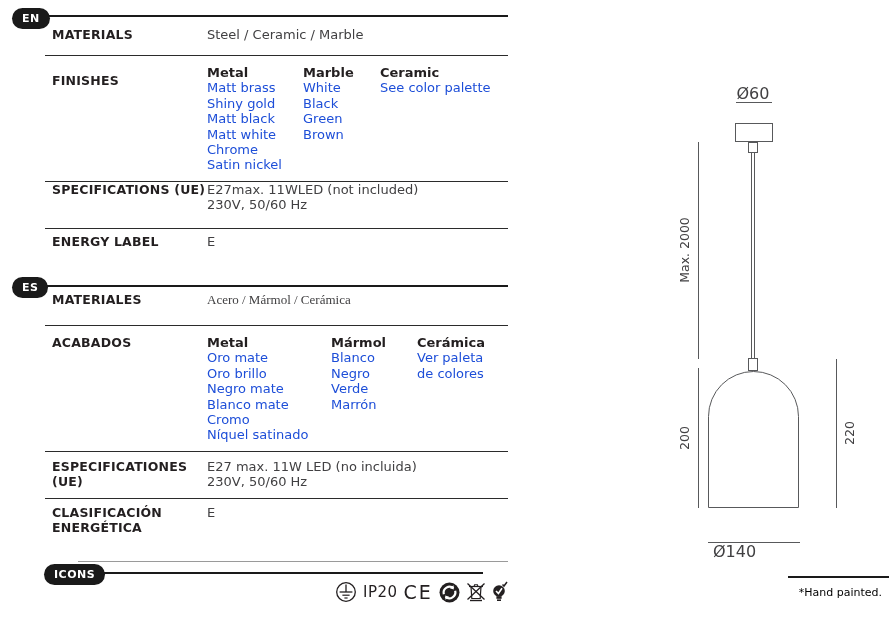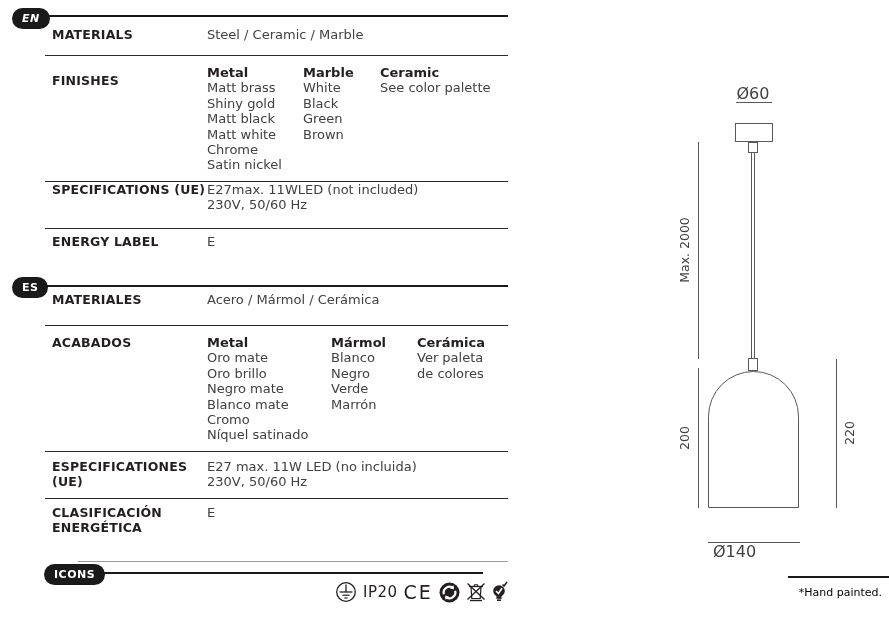--- a/index.html
+++ b/index.html
@@ -19,21 +19,21 @@
   .lbl{
     position:absolute;font-size:12.5px;font-weight:700;color:#231f20;
     letter-spacing:.2px;line-height:15.4px;white-space:nowrap;
   }
   .val{
     position:absolute;font-size:13px;color:#414042;
     line-height:15.4px;white-space:nowrap;
   }
   .col{position:absolute;font-size:13px;line-height:15.4px;}
   .col .hd{font-weight:700;color:#231f20;}
-  .col .item{color:#404040;white-space:nowrap;}
+  .col .item{color:#1d4ed8;white-space:nowrap;}
   
   .dline{position:absolute;background:#58595b;}
   .dbox{position:absolute;border:1px solid #58595b;background:#ffffff;box-sizing:border-box;}
   .dtext{position:absolute;font-size:16px;color:#414042;white-space:nowrap;}
   .vlabel{
     position:absolute;font-size:12.5px;color:#414042;text-align:center;
     white-space:nowrap;transform:rotate(-90deg);
   }
   .cable{
     position:absolute;width:4px;box-sizing:border-box;background:#ffffff;
@@ -49,21 +49,21 @@
     display:flex;align-items:center;gap:6px;
   }
   .ip-text{font-size:15px;color:#231f20;letter-spacing:.5px;}
   .ce-text{font-size:19px;font-weight:400;color:#231f20;letter-spacing:2px;}
   .footnote{position:absolute;font-size:11px;color:#000000;white-space:nowrap;}
   svg{display:block;}
 </style>
 </head>
 <body>
 
-<div class="badge" style="left:12px;top:8px;font-style:italic;">EN</div>
+<div class="badge" style="left:12px;top:8px;">EN</div>
 <div class="badge-line" style="left:38px;top:15px;width:470px;"></div>
 
 <div class="lbl" style="left:52px;top:27px;">MATERIALS</div>
 <div class="val" style="left:207px;top:27px;">Steel / Ceramic / Marble</div>
 <div class="hr" style="top:55px;"></div>
 
 <div class="lbl" style="left:52px;top:65px;margin-top:8px;">FINISHES</div>
 <div class="col" style="left:207px;top:65px;">
   <div class="hd">Metal</div>
   <div class="item">Matt brass</div>
@@ -93,21 +93,21 @@
 </div>
 <div class="hr" style="top:228px;"></div>
 
 <div class="lbl" style="left:52px;top:234px;">ENERGY LABEL</div>
 <div class="val" style="left:207px;top:234px;">E</div>
 
 <div class="badge" style="left:12px;top:277px;">ES</div>
 <div class="badge-line" style="left:38px;top:285px;width:470px;"></div>
 
 <div class="lbl" style="left:52px;top:292px;">MATERIALES</div>
-<div class="val" style="left:207px;top:292px;">Acero / Mármol / Cerámica</div>
+<div class="val" style="left:207px;top:292px;font-family:Liberation Serif, serif;">Acero / Mármol / Cerámica</div>
 <div class="hr" style="top:325px;"></div>
 
 <div class="lbl" style="left:52px;top:335px;">ACABADOS</div>
 <div class="col" style="left:207px;top:335px;">
   <div class="hd">Metal</div>
   <div class="item">Oro mate</div>
   <div class="item">Oro brillo</div>
   <div class="item">Negro mate</div>
   <div class="item">Blanco mate</div>
   <div class="item">Cromo</div>

